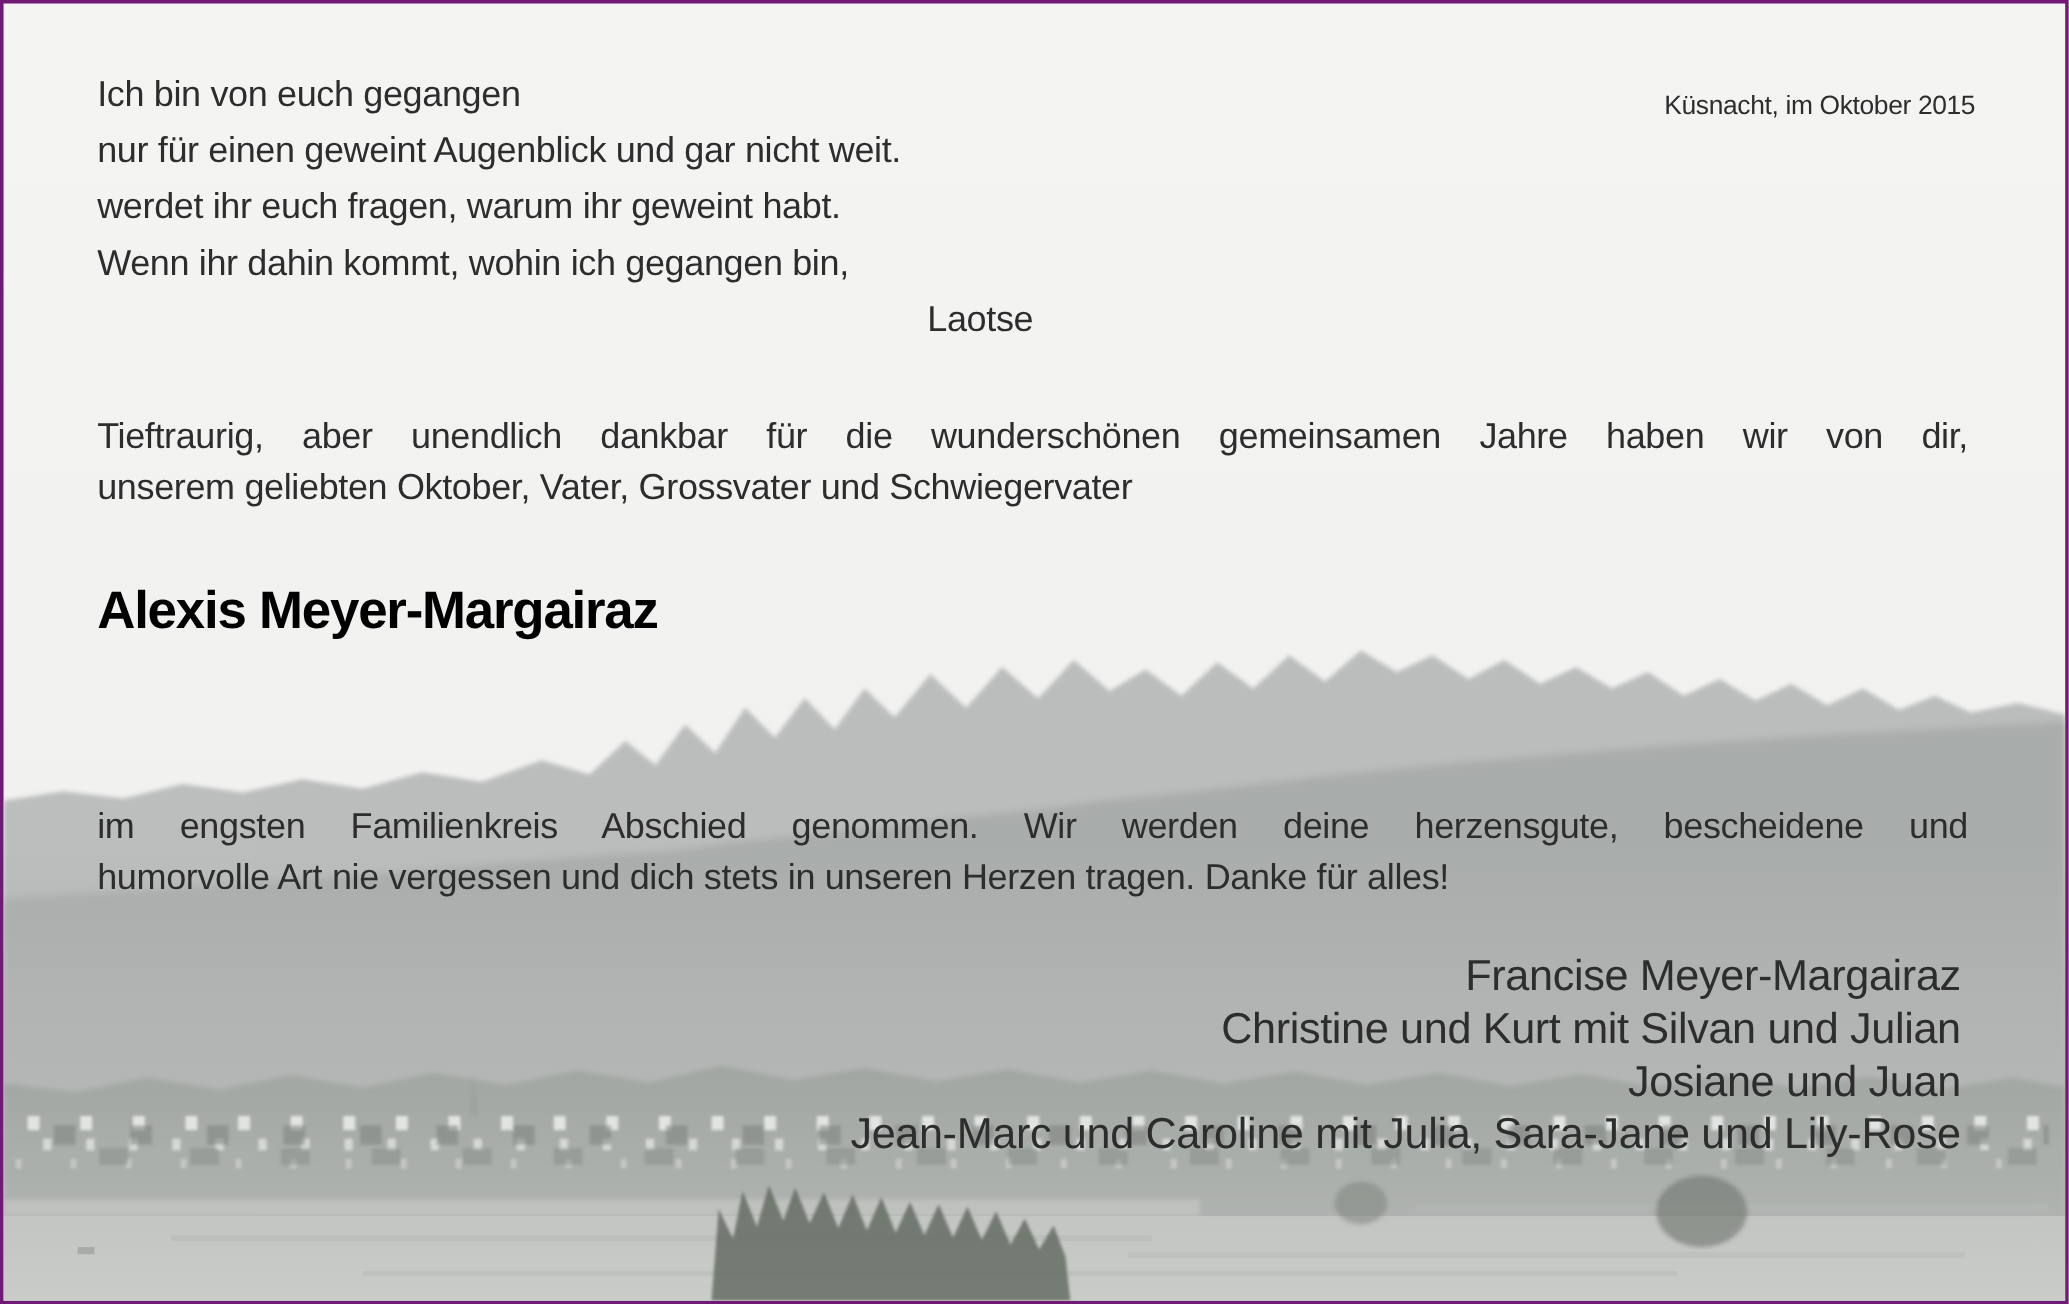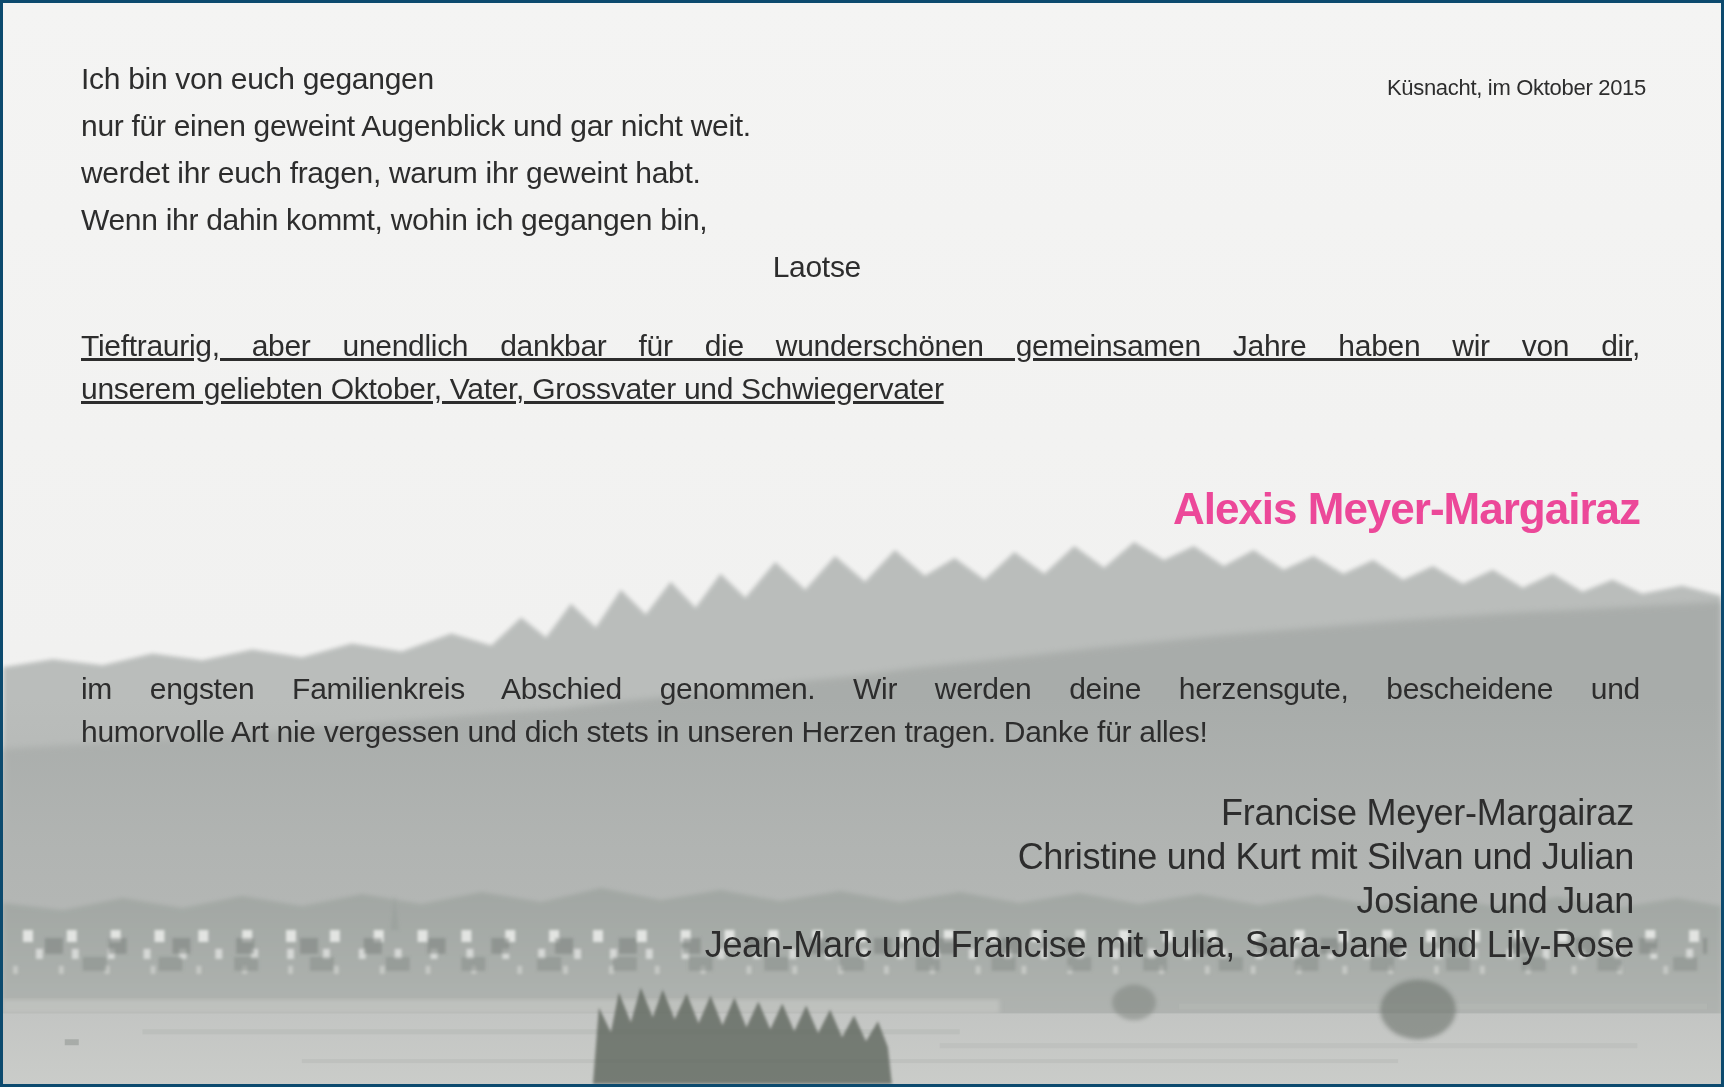--- a/index.html
+++ b/index.html
@@ -1,21 +1,21 @@
 <!DOCTYPE html>
 <html lang="de"><head>
 <meta charset="utf-8">
 <title>Todesanzeige</title>
 <style>
   html,body{margin:0;padding:0;background:#ffffff;}
   .card{
     position:relative;
     width:1724px;height:1087px;
     box-sizing:border-box;
-    border:3px solid #0c4a6e;
+    border:3px solid #701a75;
     overflow:hidden;
     font-family:"Liberation Sans","DejaVu Sans",sans-serif;
     color:#2d2d2d;
     -webkit-font-smoothing:antialiased;
   }
   .bg{position:absolute;inset:0;width:100%;height:100%;display:block;}
 
   .poem{
     position:absolute;left:78px;top:52px;width:792px;
     font-size:30px;line-height:47px;letter-spacing:-0.3px;
@@ -28,28 +28,28 @@
     font-size:22px;line-height:36px;letter-spacing:-0.3px;
     text-align:right;
   }
 
   .para{
     position:absolute;left:78px;width:1559px;
     font-size:30px;line-height:43px;letter-spacing:-0.3px;
   }
   .para .just{text-align:justify;text-align-last:justify;}
   .para .plain{text-align:left;}
-  .intro{top:321px;text-decoration:underline;}
+  .intro{top:339px;}
   .closing{top:664px;}
 
   .headline{
     position:absolute;left:78px;top:477px;width:1559px;
-    text-align:right;font-weight:bold;
+    text-align:left;font-weight:bold;
     font-size:44px;line-height:57px;letter-spacing:-1px;
-    color:#ec4899;
+    color:#000000;
   }
 
   .mourners{
     position:absolute;right:87px;top:788px;width:1100px;
     font-size:36px;line-height:44px;letter-spacing:-0.3px;
     text-align:right;
   }
 </style>
 </head>
 <body>
@@ -160,16 +160,16 @@
 
   <div class="para closing">
     <div class="just">im engsten Familienkreis Abschied genommen. Wir werden deine herzensgute, bescheidene und</div>
     <div class="plain">humorvolle Art nie vergessen und dich stets in unseren Herzen tragen. Danke für alles!</div>
   </div>
 
   <div class="mourners">
     <div>Francise Meyer-Margairaz</div>
     <div>Christine und Kurt mit Silvan und Julian</div>
     <div>Josiane und Juan</div>
-    <div>Jean-Marc und Francise mit Julia, Sara-Jane und Lily-Rose</div>
+    <div>Jean-Marc und Caroline mit Julia, Sara-Jane und Lily-Rose</div>
   </div>
 
 </div>
 
 </body></html>

